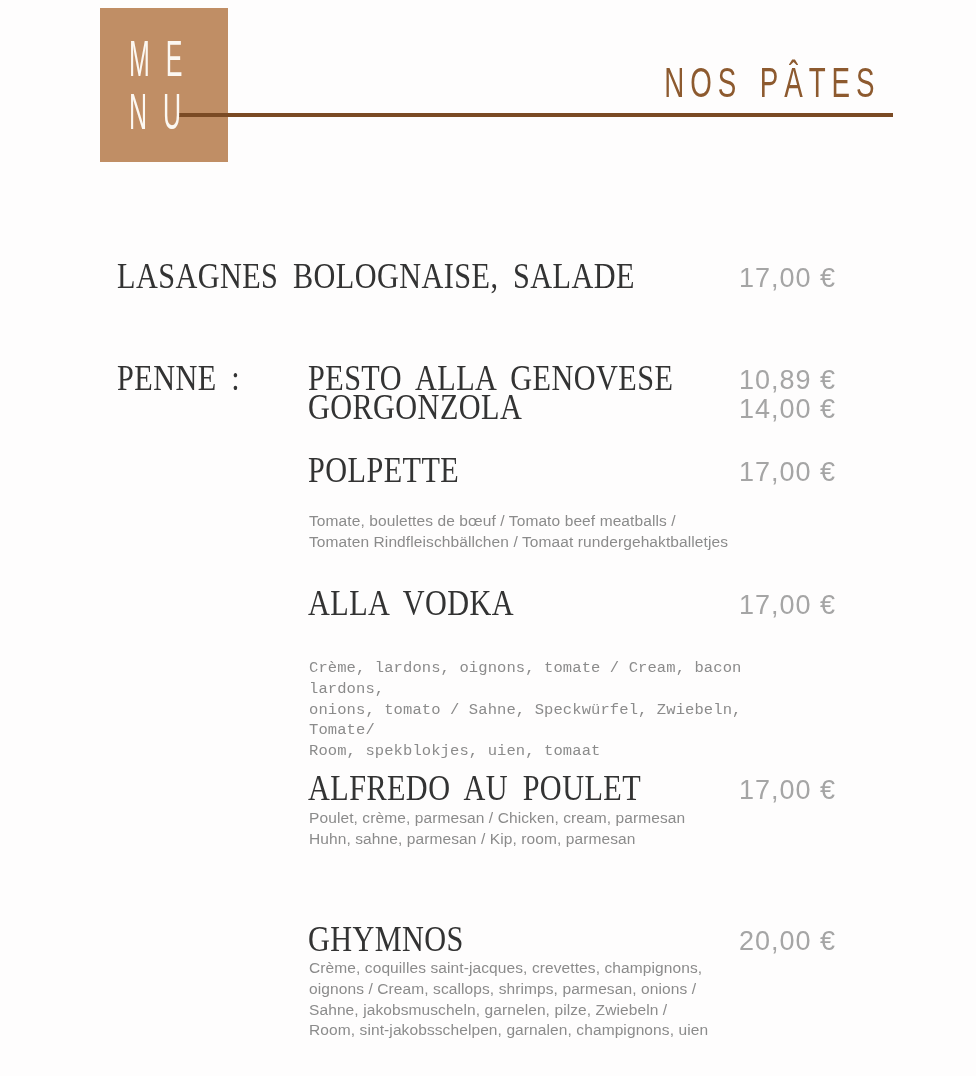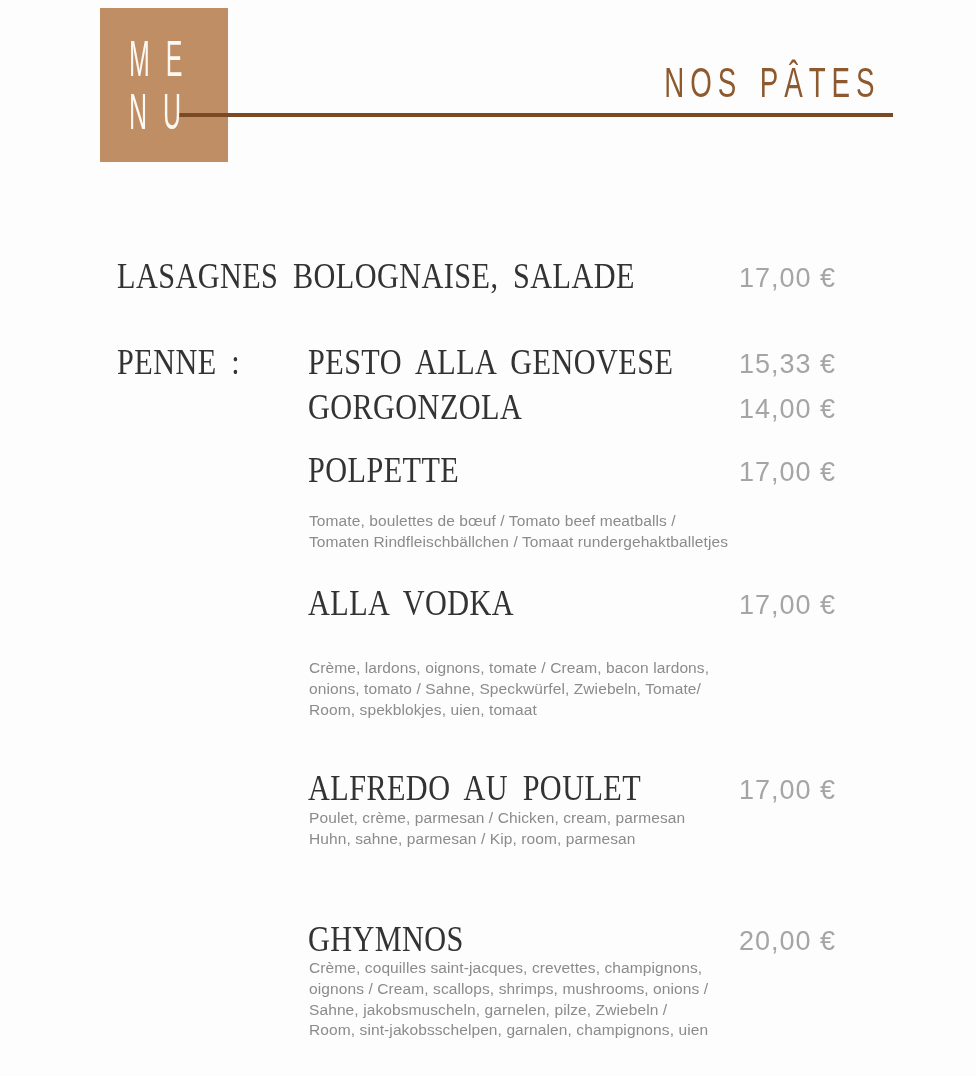--- a/index.html
+++ b/index.html
@@ -85,28 +85,28 @@
     position: absolute; left: 309px;
     width: 480px;
     color: #8b8b8b;
     font-size: 15.5px;
     line-height: 20.8px;
     letter-spacing: 0.1px;
     white-space: pre-line;
   }
 
   .r1 { top: 254px; }
-  .r2 { top: 340px; }
+  .r2 { top: 356px; }
   .r3 { top: 385px; }
   .r4 { top: 448px; }
   .r5 { top: 581px; }
   .r6 { top: 766px; }
   .r7 { top: 917px; }
   .d4 { top: 511px; }
-  .d5 { top: 658px; }
+  .d5 { top: 658px; font-family: Liberation Mono, monospace; }
   .d6 { top: 808px; }
   .d7 { top: 958px; }
 </style>
 </head>
 <body>
 
 <div class="page">
 
   <div class="logo-block"></div>
   <div class="header-rule"></div>
@@ -117,21 +117,21 @@
   <h1 class="section-title">NOS PÂTES</h1>
 
   <div class="row r1">
     <span class="nm lvl1">LASAGNES BOLOGNAISE, SALADE</span>
     <span class="price">17,00 €</span>
   </div>
 
   <div class="row r2">
     <span class="nm lvl1">PENNE :</span>
     <span class="nm lvl2">PESTO ALLA GENOVESE</span>
-    <span class="price">15,33 €</span>
+    <span class="price">10,89 €</span>
   </div>
 
   <div class="row r3">
     <span class="nm lvl2">GORGONZOLA</span>
     <span class="price">14,00 €</span>
   </div>
 
   <div class="row r4">
     <span class="nm lvl2">POLPETTE</span>
     <span class="price">17,00 €</span>
@@ -152,17 +152,17 @@
     <span class="price">17,00 €</span>
   </div>
   <div class="desc d6">Poulet, crème, parmesan / Chicken, cream, parmesan
 Huhn, sahne, parmesan / Kip, room, parmesan</div>
 
   <div class="row r7">
     <span class="nm lvl2">GHYMNOS</span>
     <span class="price">20,00 €</span>
   </div>
   <div class="desc d7">Crème, coquilles saint-jacques, crevettes, champignons,
-oignons / Cream, scallops, shrimps, mushrooms, onions /
+oignons / Cream, scallops, shrimps, parmesan, onions /
 Sahne, jakobsmuscheln, garnelen, pilze, Zwiebeln /
 Room, sint-jakobsschelpen, garnalen, champignons, uien</div>
 
 </div>
 
 </body></html>

